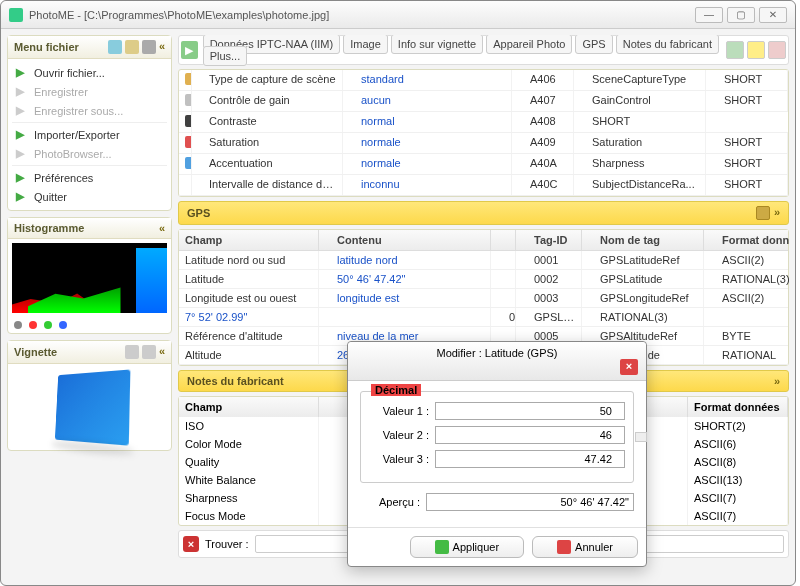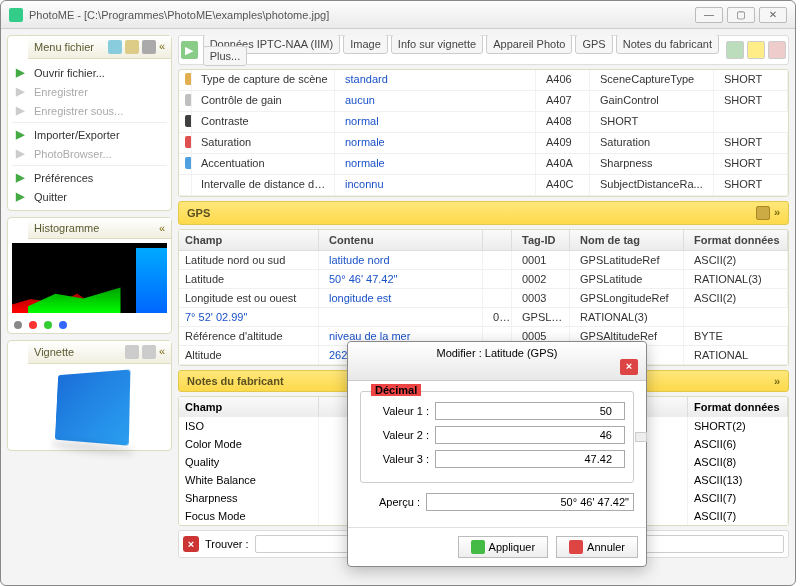--- a/index.html
+++ b/index.html
@@ -10,21 +10,21 @@
 .titlebar .ico { width: 14px; height: 14px; background: #3c8; margin-right: 6px; border-radius: 2px; }
 .titlebar .title { color: #555; }
 .titlebar .winbtns { margin-left: auto; display: flex; gap: 4px; }
 .winbtn { width: 28px; height: 16px; border: 1px solid #bbb; border-radius: 2px; background: #f6f6f6; font-size: 10px; text-align: center; line-height: 14px; color: #666; }
 
 .content { display: flex; height: calc(100% - 28px); padding: 6px; gap: 6px; }
 
 
 .sidebar { width: 165px; display: flex; flex-direction: column; gap: 6px; }
 .panel { border: 1px solid #dcdcc0; border-radius: 4px; background: #fff; }
-.panel-hd { background: linear-gradient(#fff,#f1efe0); border-bottom: 1px solid #e0dcc0; padding: 4px 6px; font-weight: normal; color: #5a5a30; display: flex; align-items: center; margin-left: 20px; }
+.panel-hd { background: linear-gradient(#fff,#f1efe0); border-bottom: 1px solid #e0dcc0; padding: 4px 6px; font-weight: bold; color: #5a5a30; display: flex; align-items: center; }
 .panel-hd .ticons { margin-left: auto; display: flex; gap: 3px; }
 .ticon { width: 14px; height: 14px; border-radius: 2px; display: inline-block; }
 .panel-body { padding: 4px; }
 .menuitem { display: flex; align-items: center; gap: 6px; padding: 3px 4px; color: #333; }
 .menuitem .arr { color: #4a4; font-weight: bold; width: 12px; }
 .menuitem.dim { color: #aaa; }
 .menuitem.dim .arr { color: #ccc; }
 .sep { border-top: 1px solid #eee; margin: 2px 0; }
 
 .histo { height: 70px; background: #000; position: relative; margin: 4px; }
@@ -44,21 +44,21 @@
 .tabbar .navico { width:18px; height:18px; background:#8c8; border-radius:2px; margin-right:3px; text-align:center; color:#fff; line-height:18px; }
 .tab { padding:3px 6px; border:1px solid #ccc; border-radius:3px; background:#f6f6f6; color:#444; white-space:nowrap; }
 .tabbar .ricons { margin-left:auto; display:flex; gap:3px; }
 .rico { width:18px; height:18px; border:1px solid #ccc; border-radius:2px; }
 
 .tbl { border:1px solid #dcdcc0; border-radius:3px; background:#fff; }
 .secthdr { background:linear-gradient(#ffe77a,#fdd94b); border:1px solid #e0c94a; border-radius:3px; padding:4px 8px; font-weight:bold; color:#5a5020; display:flex; align-items:center; }
 .secthdr .ricons { margin-left:auto; display:flex; gap:4px; }
 .chev { color:#7a6a10; }
 
-.thead, .trow { display:grid; grid-template-columns: 140px 160px 1fr 54px 110px 100px; gap:4px; }
+.thead, .trow { display:grid; grid-template-columns: 140px 160px 1fr 54px 110px 100px; gap:12px; }
 .thead { background:linear-gradient(#fafafa,#ececec); border-bottom:1px solid #ddd; }
 .thead > div { padding:4px 6px; border-right:1px solid #ddd; font-weight:bold; color:#444; }
 .trow { border-bottom:1px solid #f0f0f0; }
 .trow > div { padding:3px 6px; border-right:1px solid #f2f2f2; color:#333; white-space:nowrap; overflow:hidden; text-overflow:ellipsis; }
 .trow .link { color:#1a52c8; }
 .dicon { width:12px; height:12px; border-radius:2px; display:inline-block; }
 
 .exif .trow { grid-template-columns: 12px 140px 1fr 50px 120px 70px; }
 
 .notehd .thead2, .noterow { display:grid; grid-template-columns: 140px 1fr 90px 100px; }
@@ -74,21 +74,21 @@
 .modal-hd { background:linear-gradient(#fff,#e8e8e8); padding:5px 8px; border-bottom:1px solid #ccc; display:flex; align-items:center; border-radius:4px 4px 0 0;flex-direction:column; }
 .modal-hd .close { margin-left:auto; width:18px; height:16px; background:#d44; color:#fff; text-align:center; line-height:15px; border-radius:2px; font-weight:bold; }
 .modal-body { padding:10px 12px; }
 .fgroup { border:1px solid #ccc; border-radius:3px; padding:10px 8px 8px; position:relative; margin-bottom:10px; }
 .fgroup .legend { position:absolute; top:-8px; left:10px; background:#ef4444; padding:0 4px; font-weight:bold; }
 .frow { display:flex; align-items:center; gap:6px; margin-bottom:6px; }
 .frow label { width:60px; text-align:right; }
 .frow input { flex:1; border:1px solid #aaa; padding:2px 12px; text-align:right; }
 .preview input { flex:1; border:1px solid #aaa; padding:2px 4px; }
 .modal-ft { display:flex; justify-content:flex-end; gap:8px; padding:8px; border-top:1px solid #e0e0e0; }
-.btn { display:flex; align-items:center; gap:4px; padding:3px 12px; border:1px solid #bbb; border-radius:0; background:linear-gradient(#fff,#eee); }
+.btn { display:flex; align-items:center; gap:4px; padding:3px 24px; border:1px solid #bbb; border-radius:6px; background:linear-gradient(#fff,#eee); }
 .btn .bi { width:14px;height:14px;border-radius:2px; }
 .btn.ok .bi { background:#4b4; }
 .btn.cancel .bi { background:#d44; }
 .scrollhint { position:absolute; right:-14px; top:40px; bottom:40px; width:12px; background:#eee; border:1px solid #ccc; }
 </style>
 </head>
 <body>
 
 <div class="window">
   <div class="titlebar">

